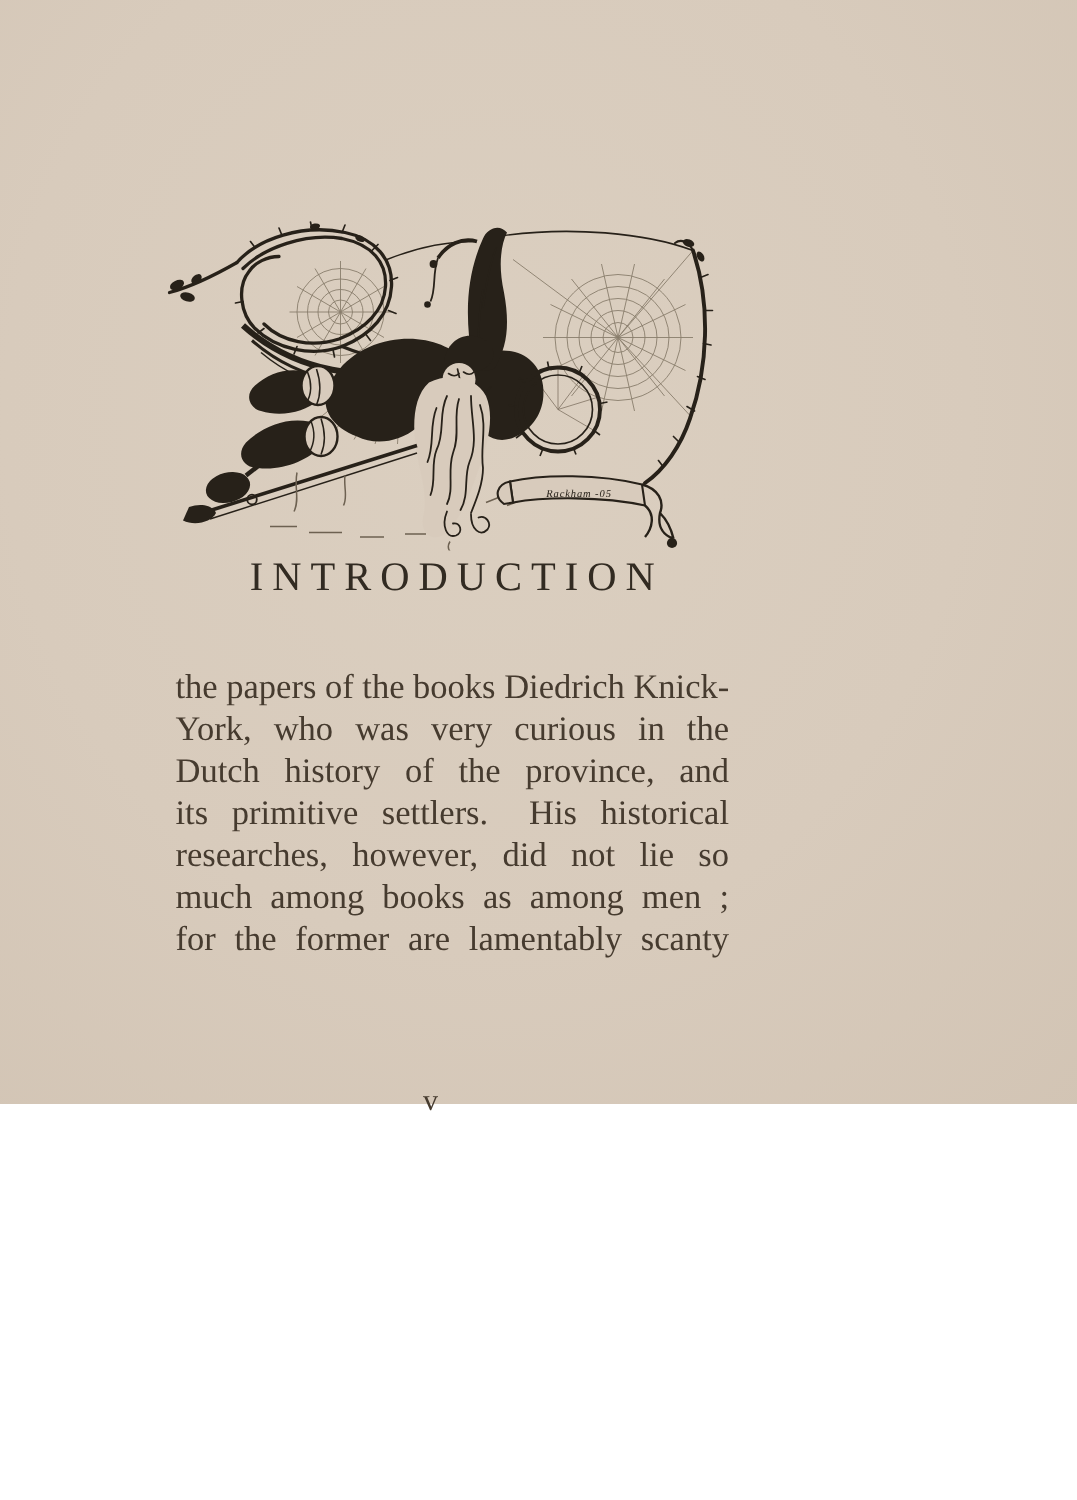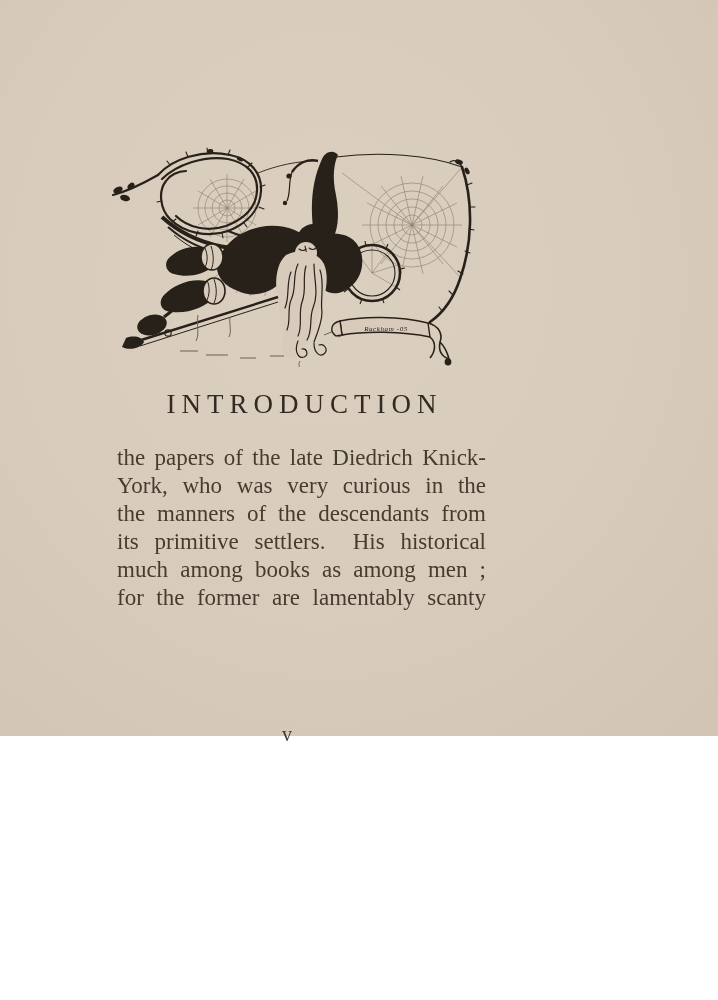--- a/index.html
+++ b/index.html
@@ -18,21 +18,21 @@
     position: absolute;
     left: 110px;
     top: 145px;
     width: 368px;
     height: 222px;
   }
 
   .heading {
     position: absolute;
     left: 117px;
-    top: 389px;
+    top: 369px;
     width: 369px;
     margin: 0;
     text-align: center;
     font-size: 27px;
     font-weight: normal;
     letter-spacing: 6px;
     text-indent: 6px;
     color: #322b22;
   }
 
@@ -213,23 +213,24 @@
       <path class="paperf" d="M230,176 C221,178 219,186 226,191 L232,190 Z" stroke="#272119" stroke-width="1.4"></path>
       <path class="ink" d="M318,178 C329,181 333,189 330,197 C328,207 333,212 339,214 M320,192 C327,198 325,207 320,213 M330,197 C334,201 337,206 339,214" stroke-width="1.6"></path>
       <circle class="inkf" cx="338" cy="217" r="3.4"></circle>
       <text x="276" y="186" text-anchor="middle" font-size="7" letter-spacing="0.6" fill="#272119" font-family="'Liberation Serif', serif" font-style="italic">Rackham -05</text>
     </g>
   </svg>
 
   <h1 class="heading">INTRODUCTION</h1>
 
   <div class="paragraph">
-      <div class="line"><span>the papers of the late Diedrich Knick-</span></div>
+      <div class="line"><span>the papers of the books Diedrich Knick-</span></div>
       <div class="line"><span>York, who was very curious in the</span></div>
-      <div class="line"><span>the manners of the descendants from</span></div>
+      <div class="line"><span>Dutch history of the province, and</span></div>
       <div class="line"><span>its primitive settlers.  His historical</span></div>
+      <div class="line"><span>researches, however, did not lie so</span></div>
       <div class="line"><span>much among books as among men ;</span></div>
       <div class="line"><span>for the former are lamentably scanty</span></div>
     </div>
 
   <div class="page-number">v</div>
 
 </div>
 
 </body></html>

